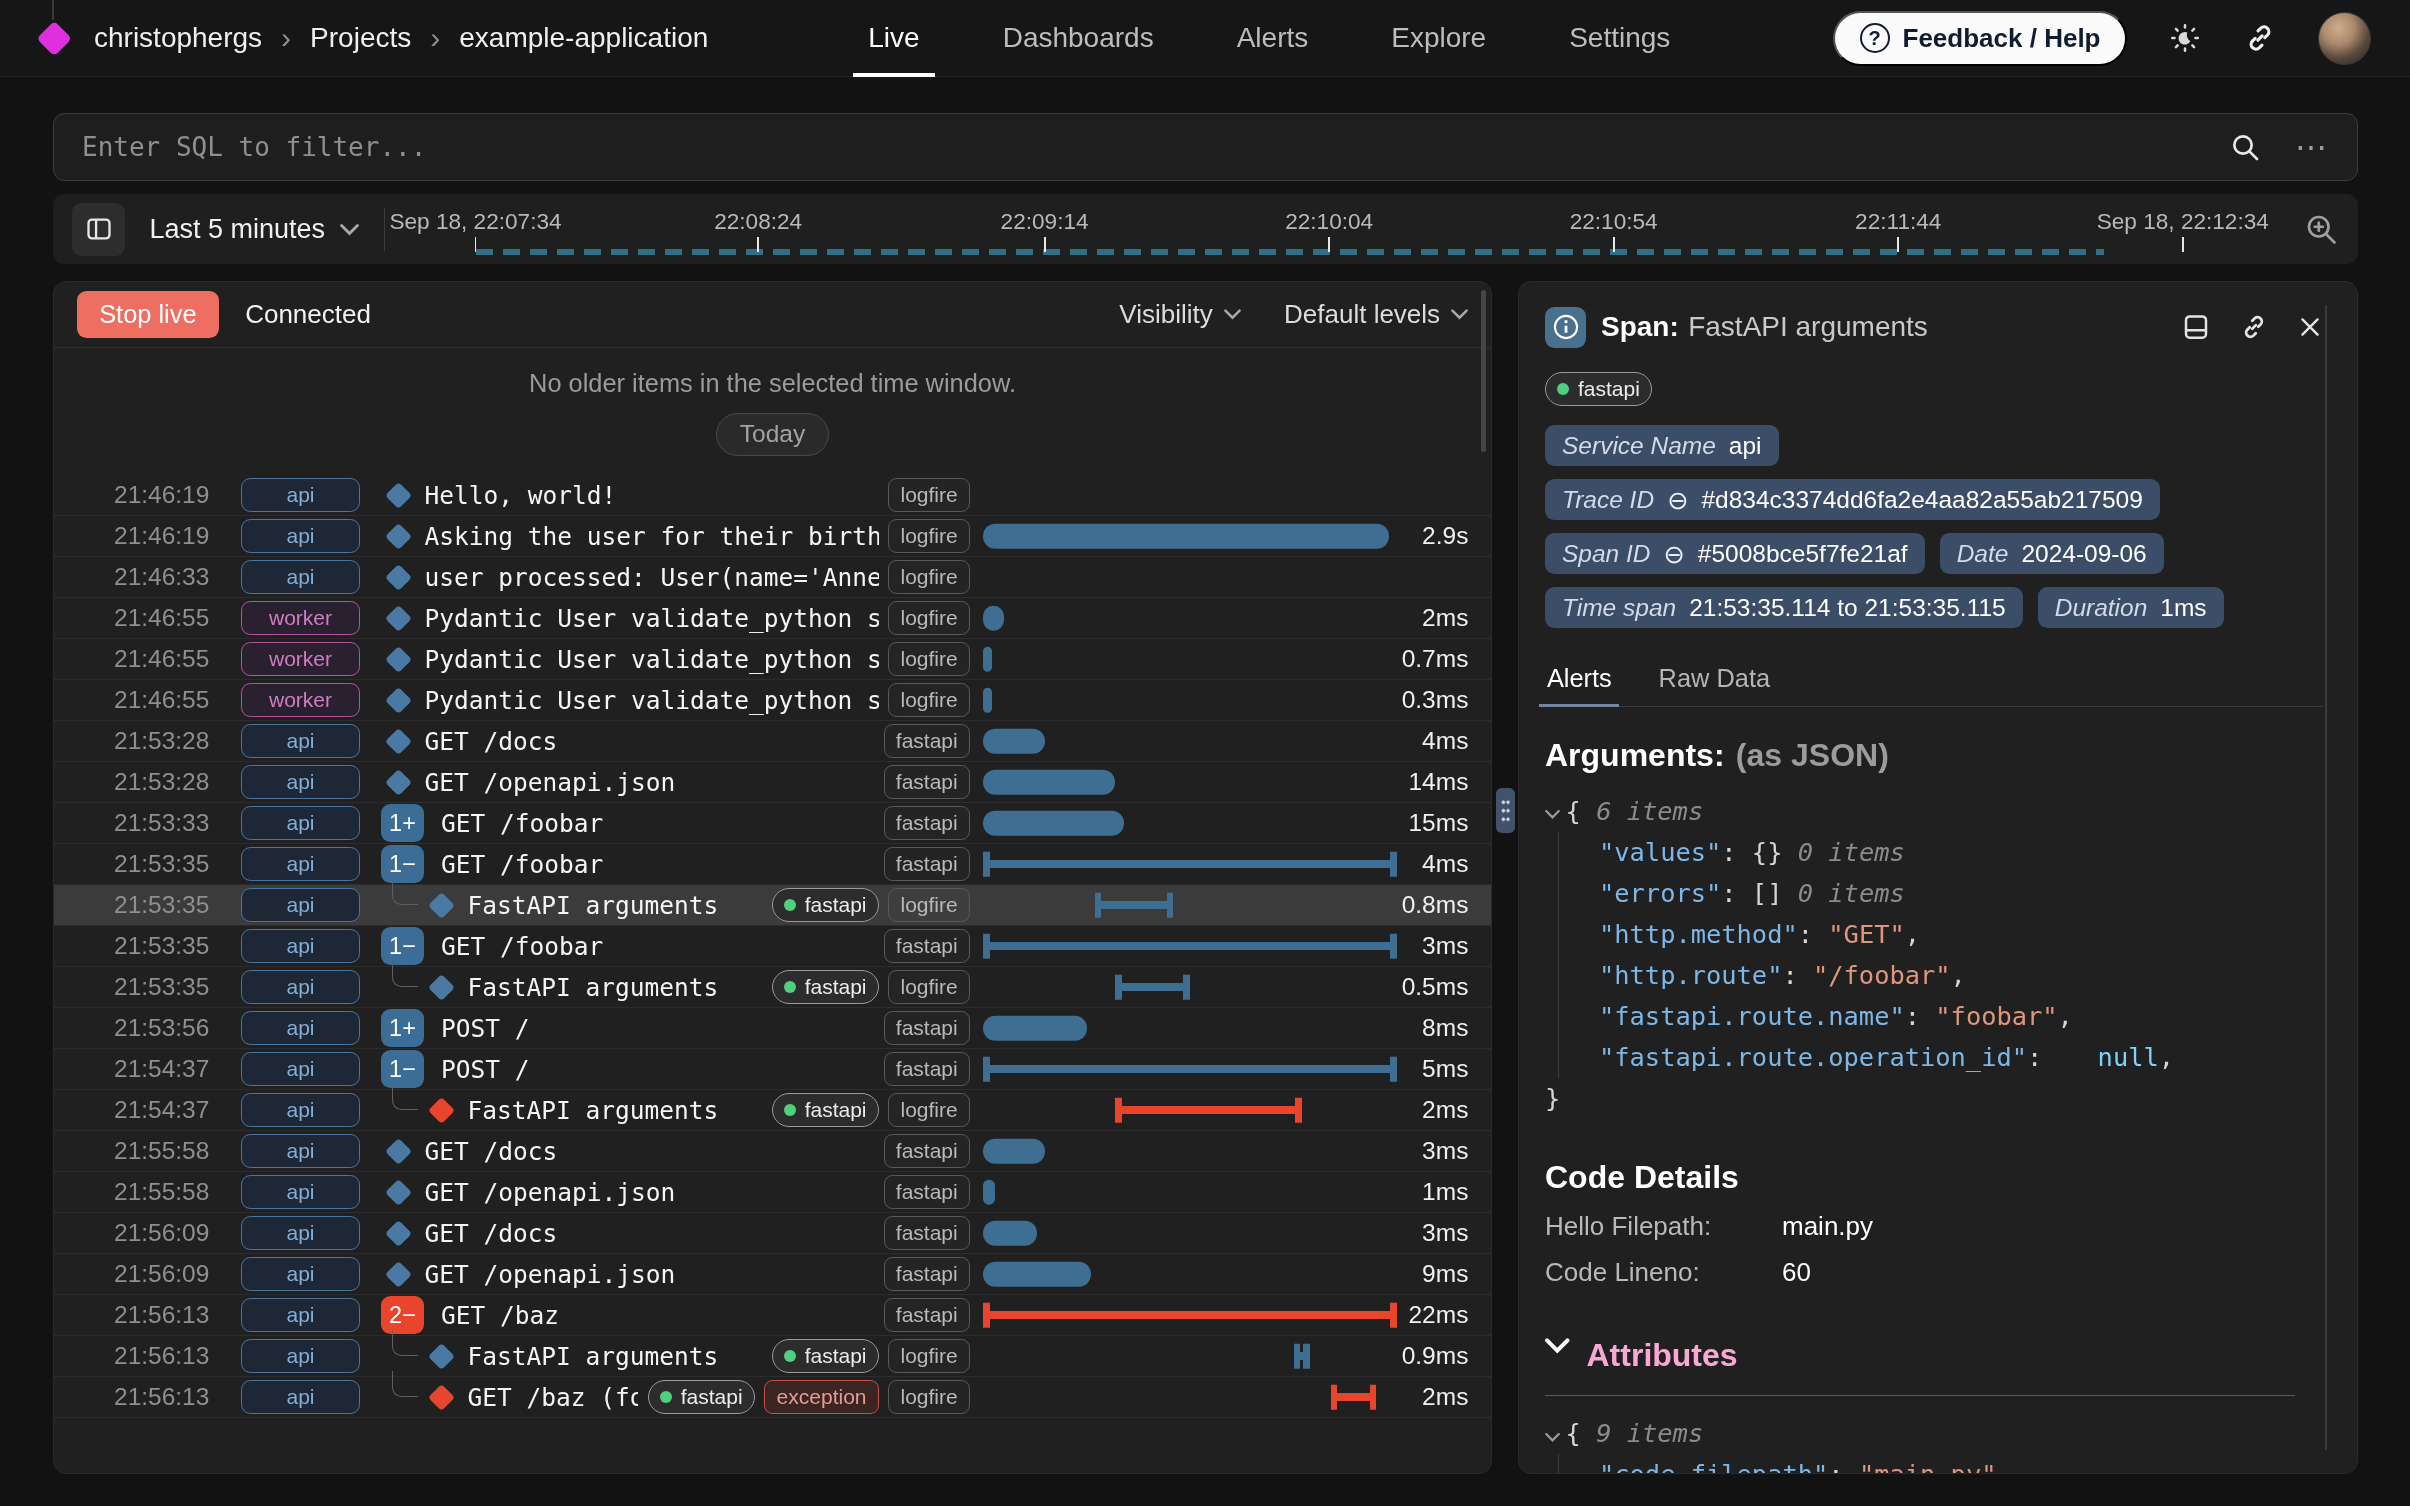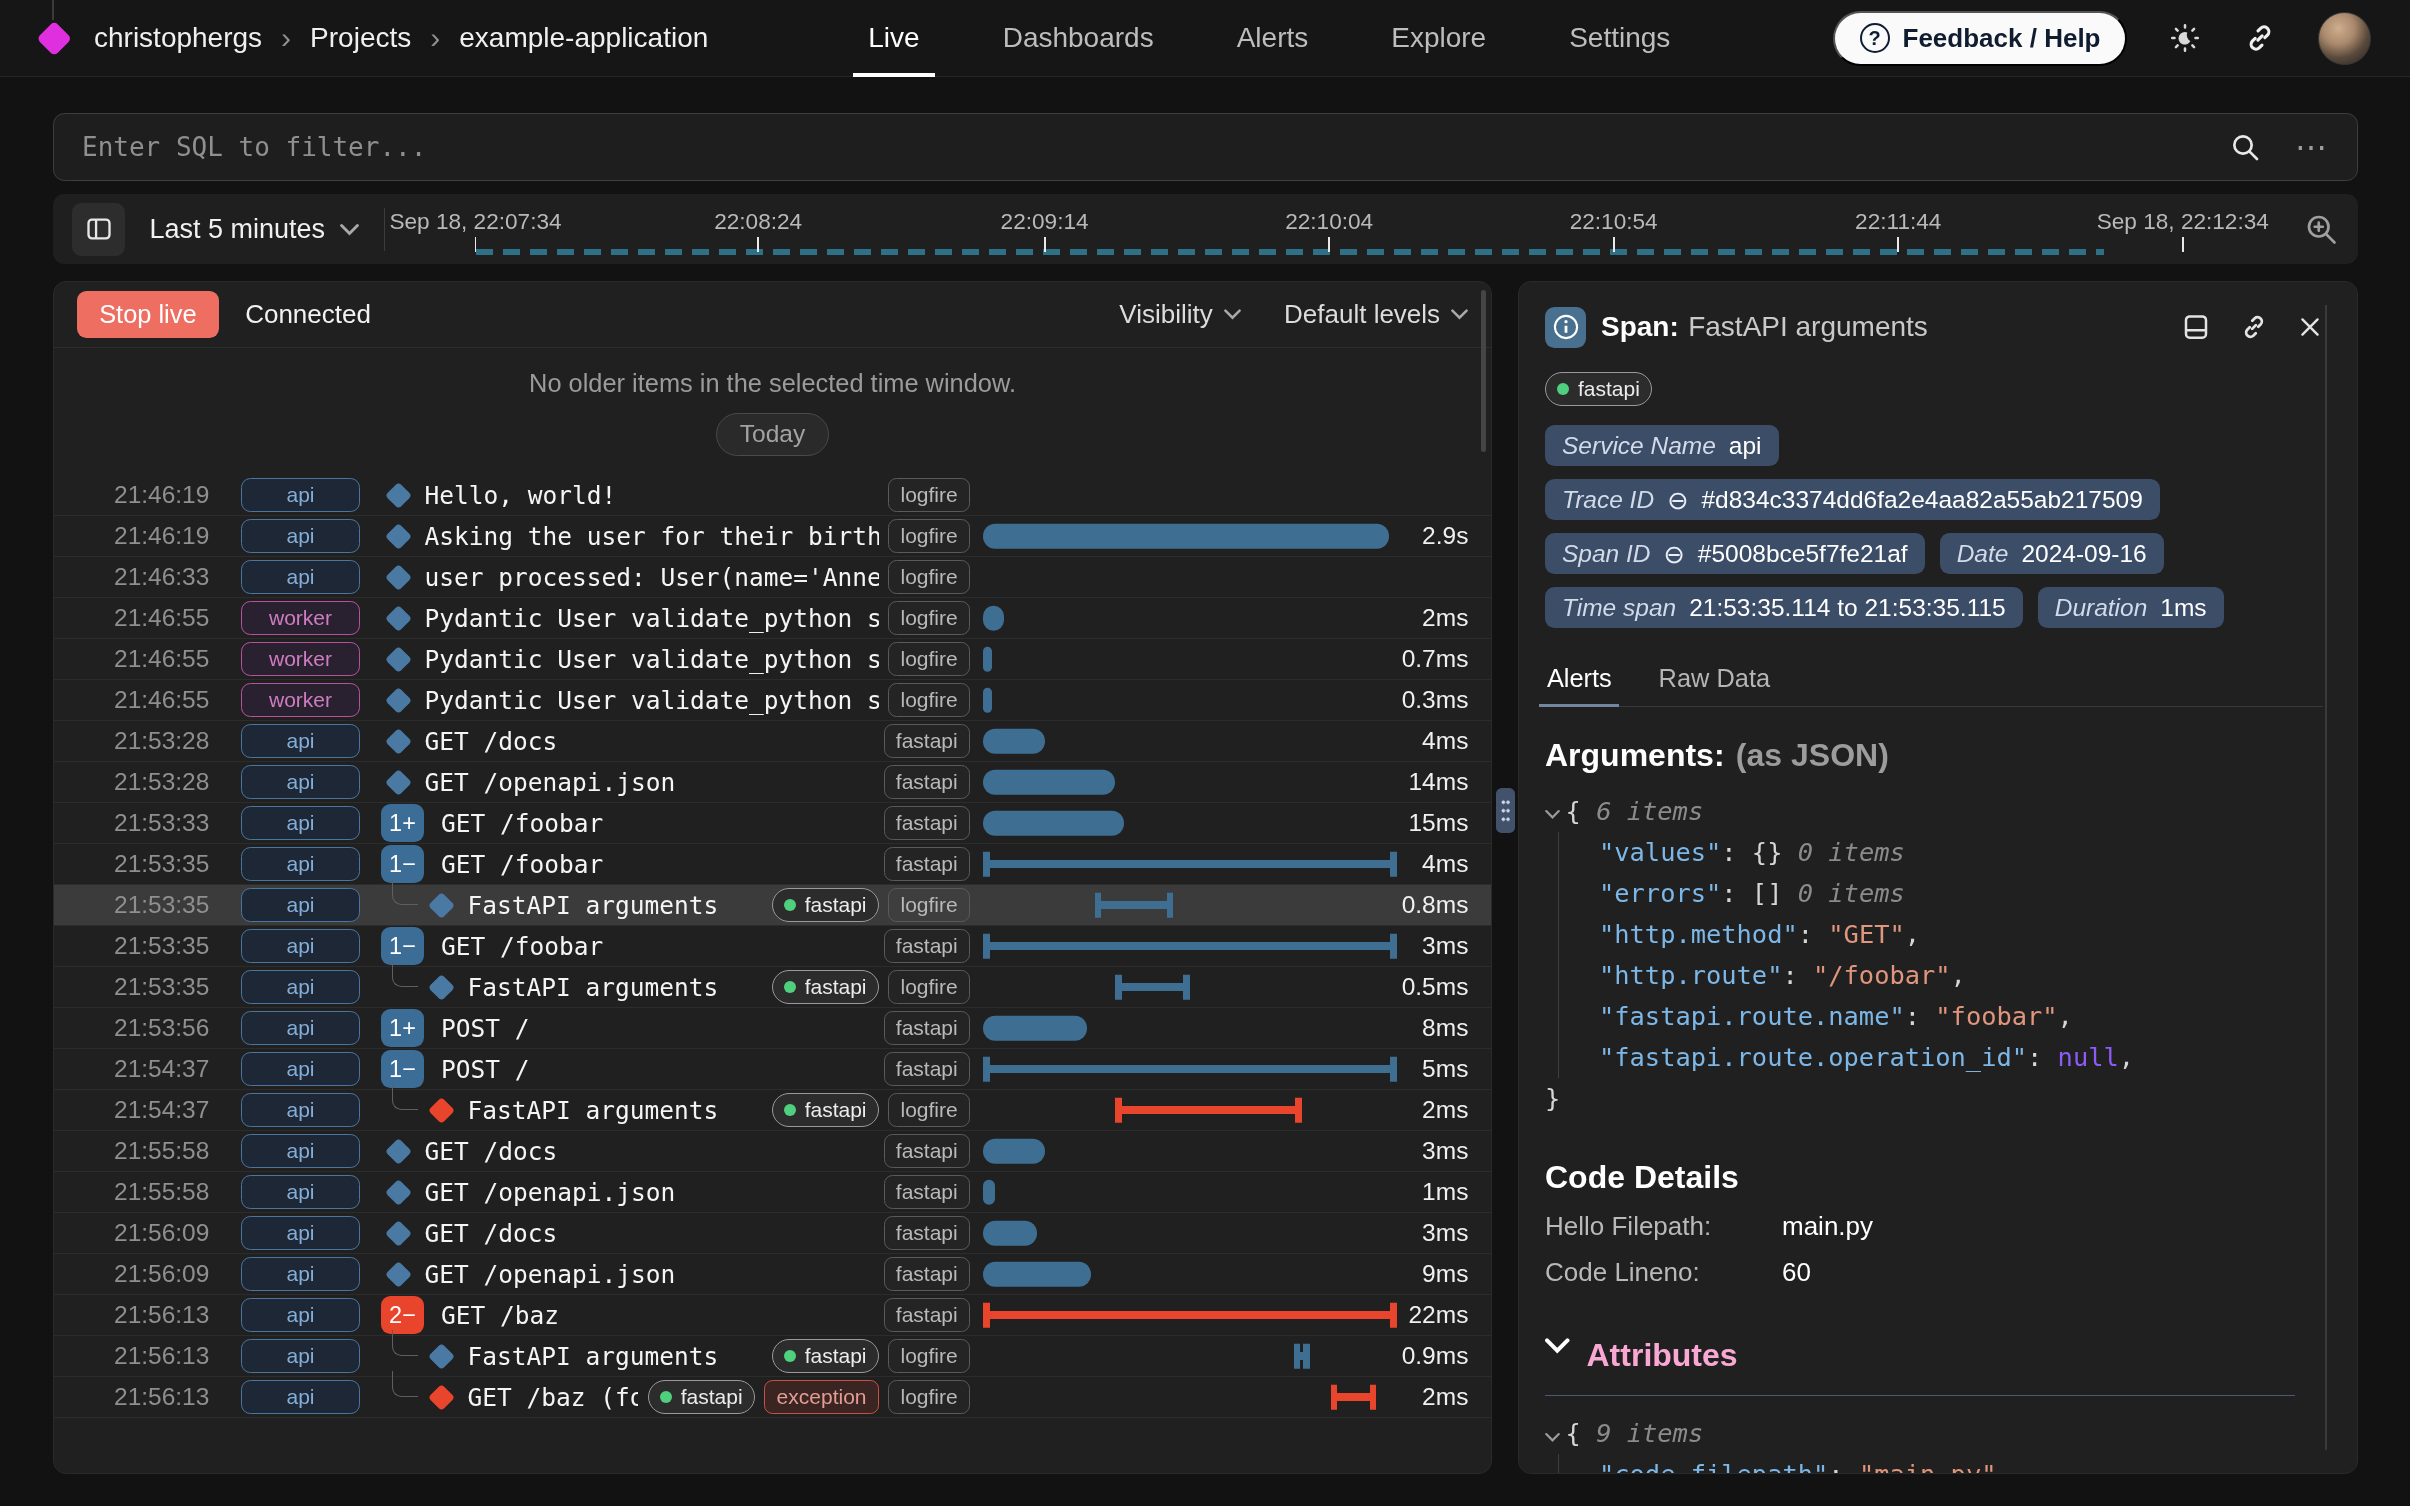--- a/index.html
+++ b/index.html
@@ -112,21 +112,21 @@
   .chip-value { color:#fff; font-size:24.5px; white-space:nowrap; }
   .dp-tabs { margin-top:28px; display:flex; gap:43px; border-bottom:1.9px solid #393939; }
   .dp-tab { font-size:25.4px; color:#b5b5b5; padding:7.5px 1.9px 13px; position:relative; }
   .dp-tab.active { color:#fff; }
   .dp-tab.active::after { content:""; position:absolute; left:-5.6px; right:-5.6px; bottom:-1.9px; height:3.8px; background:#72879f; }
   .args-heading { margin-top:30px; font-size:32px; font-weight:700; color:#fff; }
   .args-heading span { color:#9c9c9c; margin-left:11.3px; }
   .json { margin-top:17px; font-family:"DejaVu Sans Mono", monospace; font-size:25.4px; line-height:41px; }
   .json-line { white-space:nowrap; }
   .json-line.ind { margin-left:13px; padding-left:40px; border-left:1.9px solid #3f3f3f; }
-  .j-key { color:#7db7e8; } .j-str { color:#e0957d; } .j-null { color:#8b5cf6; } .j-punct { color:#d6d6d6; }
+  .j-key { color:#7db7e8; } .j-str { color:#e0957d; } .j-null { color:#7dd3fc;margin-left:40px; } .j-punct { color:#d6d6d6; }
   .j-note { color:#8b8b8b; font-style:italic; }
   .j-exp { color:#9a9a9a; display:inline-block; margin-right:5.6px; }
   .code-heading { margin-top:40px; font-size:32px; font-weight:700; color:#fff; }
   .code-rows { margin-top:15px; display:grid; grid-template-columns:237px auto; row-gap:15px; font-size:26px; }
   .code-label { color:#b9b9b9; }
   .code-value { color:#fff; }
   .attr-heading { margin-top:49px; display:flex; align-items:flex-start; gap:17px; font-size:32px; font-weight:700; color:#f9a8d4; }
   .attr-divider { margin-top:21px; height:1.9px; background:#4a5a70; margin-right:28px; }
 </style>
 </head>
@@ -764,21 +764,21 @@
         <span class="chip-link">⊖</span>
         <span class="chip-value">#d834c3374dd6fa2e4aa82a55ab217509</span>
       </span>
       <span class="chip">
         <span class="chip-label">Span ID</span>
         <span class="chip-link">⊖</span>
         <span class="chip-value">#5008bce5f7fe21af</span>
       </span>
       <span class="chip">
         <span class="chip-label">Date</span>
-        <span class="chip-value">2024-09-16</span>
+        <span class="chip-value">2024-09-06</span>
       </span>
       <span class="chip" style="flex-basis:72%;max-width:max-content">
         <span class="chip-label">Time span</span>
         <span class="chip-value">21:53:35.114 to 21:53:35.115</span>
       </span>
       <span class="chip">
         <span class="chip-label">Duration</span>
         <span class="chip-value">1ms</span>
       </span>
     </div>

